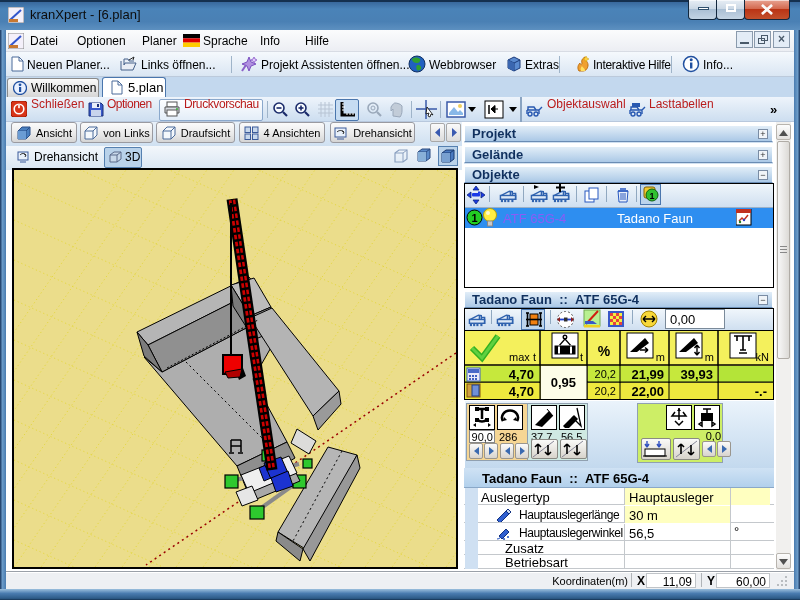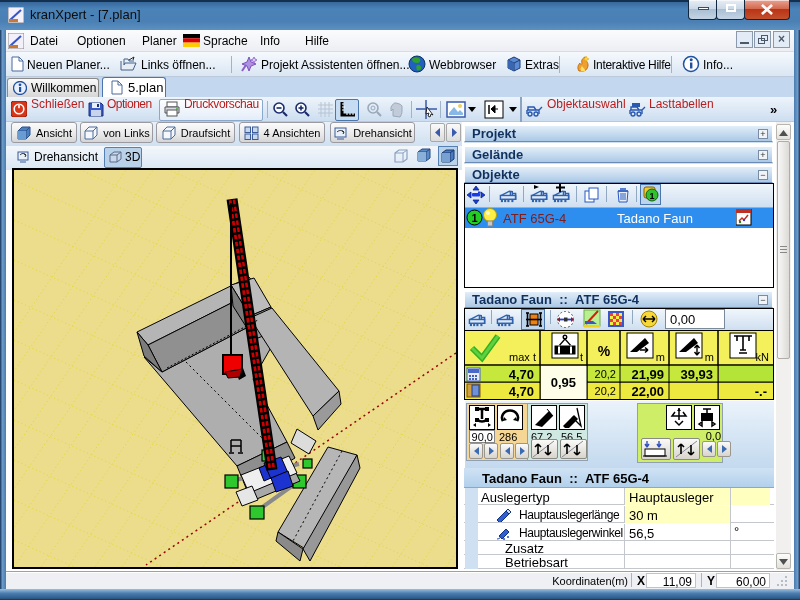--- a/index.html
+++ b/index.html
@@ -62,21 +62,21 @@
     <svg style="position:absolute;left:15px;top:4px" width="14" height="11">
       <path d="M2 1 12 10M12 1 2 10" stroke="#fff" stroke-width="2.6"></path>
       <path d="M2 1 12 10M12 1 2 10" stroke="#f8f8f8" stroke-width="1.4"></path>
     </svg>
   </div>
 <svg class="abs" style="left:8px;top:7px" width="16" height="16">
     <rect width="16" height="16" fill="#f4f0fa" stroke="#888"></rect>
     <line x1="2" y1="13" x2="13" y2="3" stroke="#3355cc" stroke-width="2"></line>
     <rect x="1" y="12" width="9" height="3" fill="#c87830"></rect>
   </svg>
-<div id="title-text" class="abs">kranXpert - [7.plan]</div>
+<div id="title-text" class="abs">kranXpert - [6.plan]</div>
 
 <div id="menubar" class="abs"></div>
 <div class="abs mtext" style="left:30px">Datei</div>
 <div class="abs mtext" style="left:77px">Optionen</div>
 <div class="abs mtext" style="left:142px">Planer</div>
 <div class="abs mtext" style="left:203px">Sprache</div>
 <div class="abs mtext" style="left:260px">Info</div>
 <div class="abs mtext" style="left:305px">Hilfe</div>
 <svg class="abs" style="left:8px;top:33px" width="16" height="16">
     <rect width="16" height="16" fill="#f4f0fa" stroke="#888"></rect>
@@ -539,21 +539,21 @@
 <div class="abs" style="left:465px;top:208px;width:308px;height:20px;background:#2e8ef0"></div>
 <svg class="abs" style="left:466px;top:209px" width="17" height="17">
     <circle cx="8.5" cy="8.5" r="7.5" fill="#22cc22" stroke="#000"></circle>
     <text x="8.5" y="13" font-size="11" font-weight="bold" text-anchor="middle" fill="#000">1</text>
   </svg>
 <svg class="abs" style="left:482px;top:207px" width="16" height="21">
     <circle cx="8" cy="8" r="6.5" fill="#ffee44" stroke="#b8a000"></circle>
     <circle cx="6" cy="6" r="2" fill="#fffcd0"></circle>
     <rect x="5.5" y="14" width="5" height="5" fill="#c8c8c8" stroke="#888"></rect>
   </svg>
-<div class="abs" style="left:503px;top:211px;color:#7f1d1d;font-size:13px">ATF 65G-4</div>
+<div class="abs" style="left:503px;top:211px;color:#8b5cf6;font-size:13px">ATF 65G-4</div>
 <div class="abs" style="left:617px;top:211px;color:#fff;font-size:13px">Tadano Faun</div>
 <svg class="abs" style="left:736px;top:209px" width="16" height="17">
     <rect x="0" y="0" width="15" height="16" fill="#fff" stroke="#000"></rect>
     <rect x="0" y="0" width="15" height="4" fill="#c03020"></rect>
     <path d="M3 12l3-3 2 2 4-5" stroke="#c03020" stroke-width="1.5" fill="none"></path>
     <circle cx="4" cy="13" r="1.2" fill="#208020"></circle>
     <circle cx="8" cy="11" r="1.2" fill="#3040c0"></circle>
   </svg>
 
 <div class="abs phead" style="left:464px;top:291px;width:309px">Tadano Faun&nbsp;&nbsp;::&nbsp;&nbsp;ATF 65G-4<span class="pmin">−</span></div>
@@ -760,21 +760,21 @@
 <div class="abs ibox" style="left:531px;top:405px"></div>
 <svg class="abs" style="left:533px;top:407px" width="22" height="21">
     <path d="M2 18 16 4l4 5-11 11z" fill="#000"></path>
     <path d="M14 2l6 7" stroke="#000" fill="none"></path>
   </svg>
 <div class="abs ibox" style="left:559px;top:405px"></div>
 <svg class="abs" style="left:561px;top:407px" width="22" height="21">
     <path d="M2 19 13 8l4 4-11 11z" fill="#000"></path>
     <path d="M16 1l4 18-9-9" stroke="#000" fill="none" stroke-width="1.3"></path>
   </svg>
-<div class="abs" style="left:531px;top:431px;font-size:11px">67,2</div>
+<div class="abs" style="left:531px;top:431px;font-size:11px">37,7</div>
 <div class="abs" style="left:561px;top:431px;font-size:11px">56,5</div>
 <div class="abs barr" style="left:531px;top:439px;height:20px"><svg width="23" height="18">
       <path d="M1 17 22 1" stroke="#889"></path>
       <path d="M6 14V4m0 0L3 7m3-3 3 3" stroke="#000" stroke-width="1.6" fill="none"></path>
       <path d="M16 5v10m0 0-3-3m3 3 3-3" stroke="#000" stroke-width="1.6" fill="none"></path>
     </svg></div>
 <div class="abs barr" style="left:560px;top:439px;height:20px"><svg width="23" height="18">
       <path d="M1 17 22 1" stroke="#889"></path>
       <path d="M6 14V4m0 0L3 7m3-3 3 3" stroke="#000" stroke-width="1.6" fill="none"></path>
       <path d="M16 5v10m0 0-3-3m3 3 3-3" stroke="#000" stroke-width="1.6" fill="none"></path>

